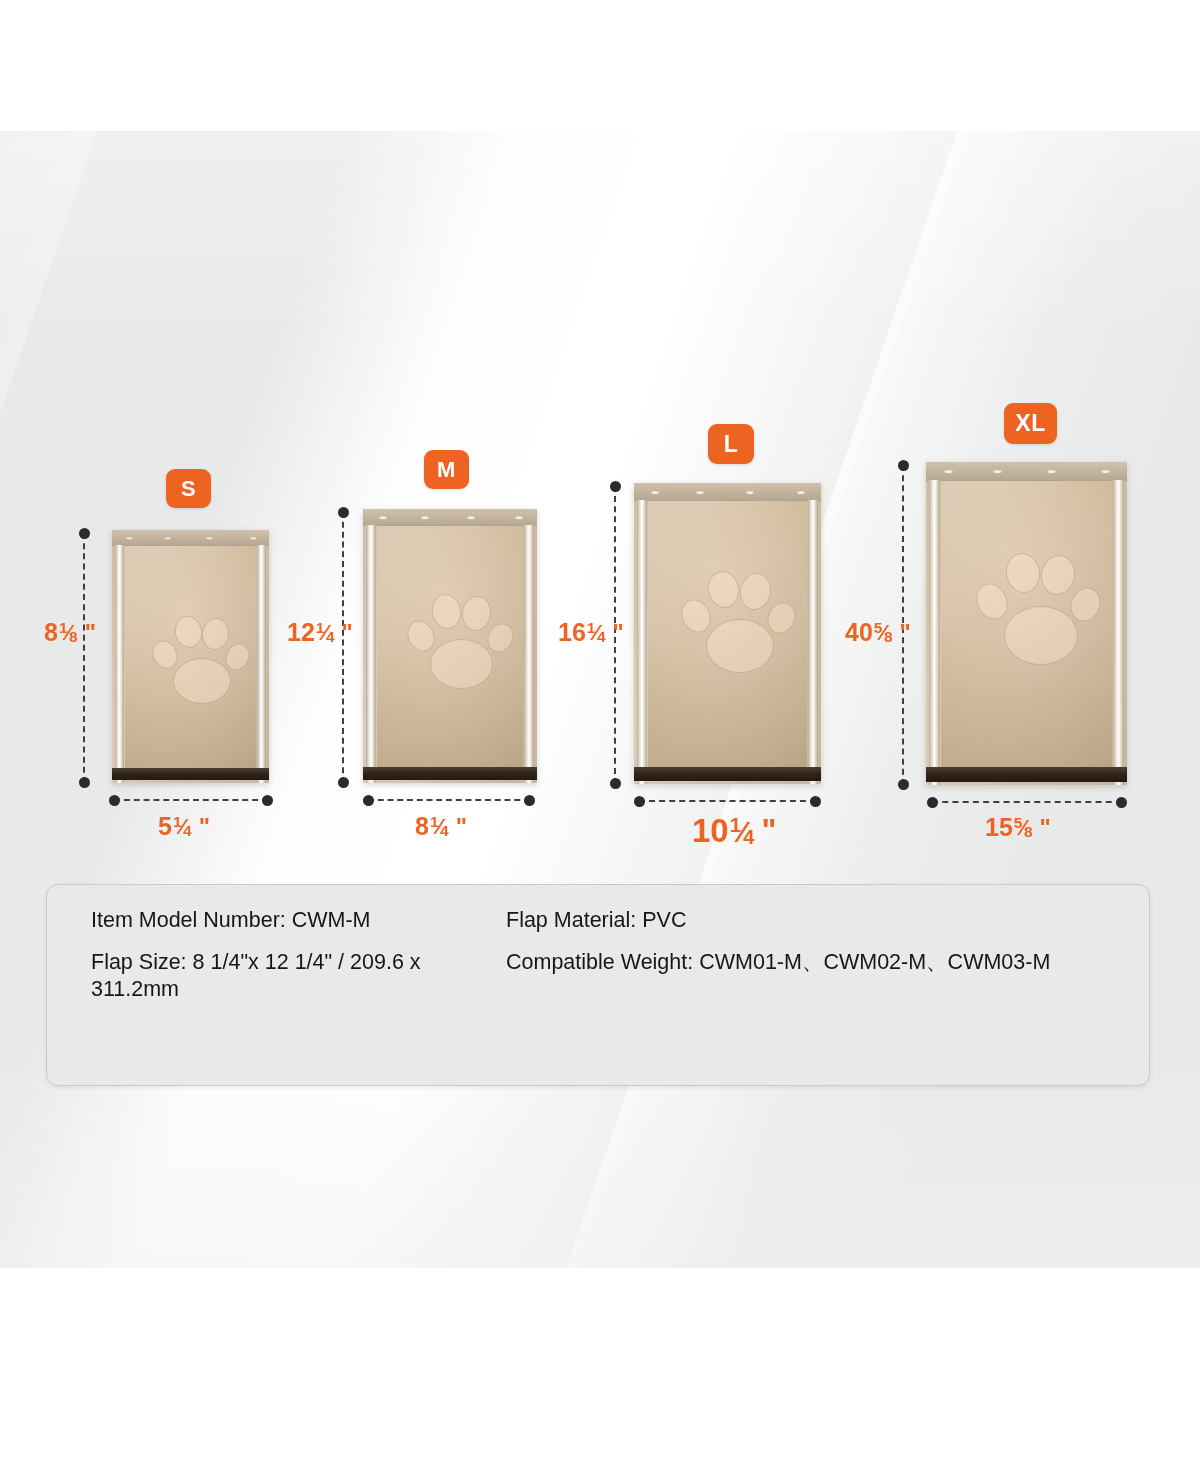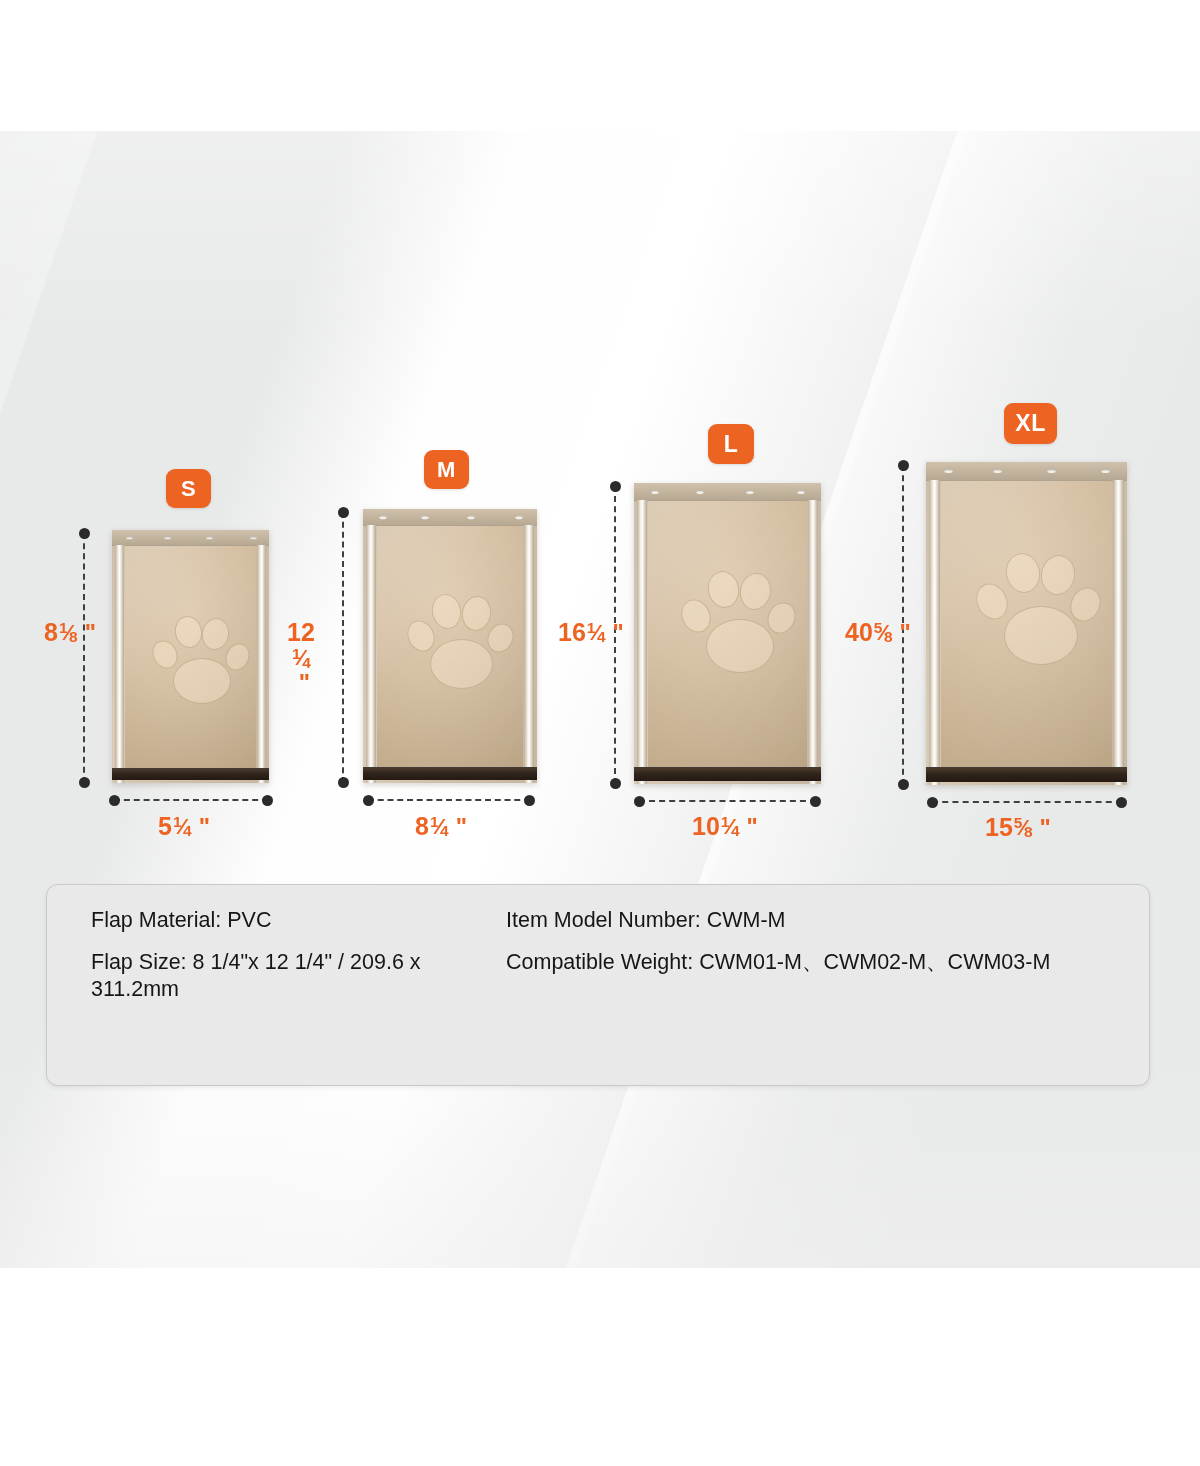--- a/index.html
+++ b/index.html
@@ -263,21 +263,21 @@
       </div>
     </div>
     <div class="weight" style="bottom:3px;height:12px;"></div>
   </div>
 
   <div class="dimv" style="left:342px;top:512px;width:2px;height:271px;">
     <div class="line"></div>
     <div class="dot a"></div>
     <div class="dot b"></div>
   </div>
-  <div class="dimlabel" style="left:287px;top:618px;font-size:25px;flex-direction:column;">
+  <div class="dimlabel" style="left:287px;top:618px;font-size:25px;">
     <span>12</span>
       <span class="frac">
         <span class="nu">1</span>
         <span class="sl">⁄</span>
         <span class="de">4</span>
       </span>
       <span class="inch">"</span>
   </div>
 
   <div class="dimh" style="left:368px;top:799px;width:162px;height:2px;">
@@ -334,21 +334,21 @@
         <span class="de">4</span>
       </span>
       <span class="inch">"</span>
   </div>
 
   <div class="dimh" style="left:639px;top:800px;width:177px;height:2px;">
     <div class="line"></div>
     <div class="dot a"></div>
     <div class="dot b"></div>
   </div>
-  <div class="dimlabel" style="left:692px;top:812px;font-size:25px;">
+  <div class="dimlabel" style="left:692px;top:812px;font-size:33px;">
     <span>10</span>
       <span class="frac">
         <span class="nu">1</span>
         <span class="sl">⁄</span>
         <span class="de">4</span>
       </span>
       <span class="inch">"</span>
   </div>
 
   <div class="badge" style="left:1004px;top:403px;width:53px;height:41px;font-size:23px;">
@@ -402,20 +402,20 @@
       <span class="frac">
         <span class="nu">5</span>
         <span class="sl">⁄</span>
         <span class="de">8</span>
       </span>
       <span class="inch">"</span>
   </div>
 
   <div class="spec" style="left:46px;top:884px;width:1102px;height:200px;">
     <div class="spec-body">
+      <div>Item Model Number: CWM-M</div>
       <div>Flap Material: PVC</div>
-      <div>Item Model Number: CWM-M</div>
       <div>Flap Size: 8 1/4"x 12 1/4" / 209.6 x 311.2mm</div>
       <div>Compatible Weight: CWM01-M、CWM02-M、CWM03-M</div>
     </div>
   </div>
 
 </div>
 
 </body></html>

